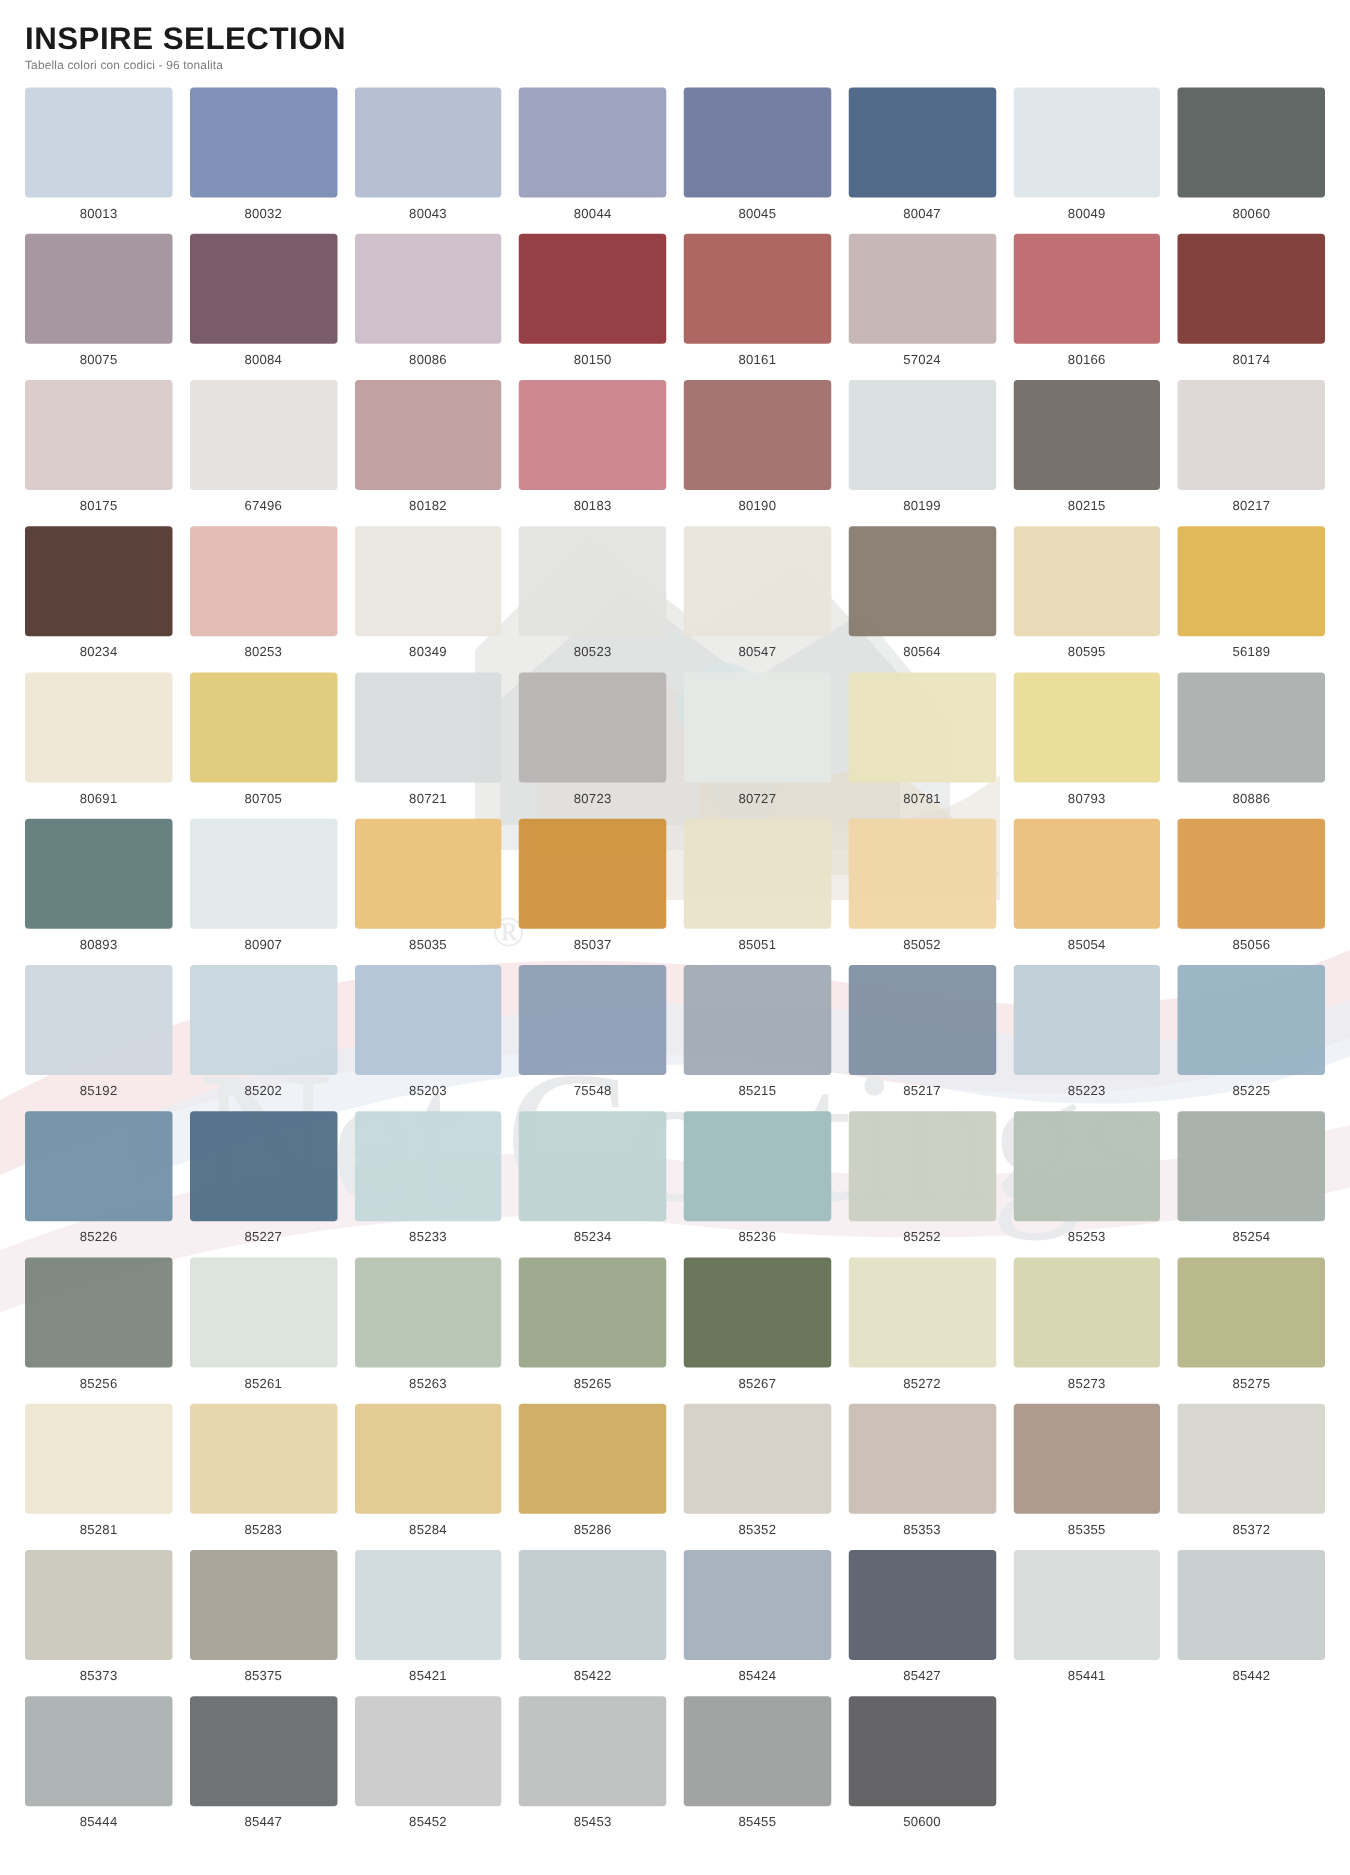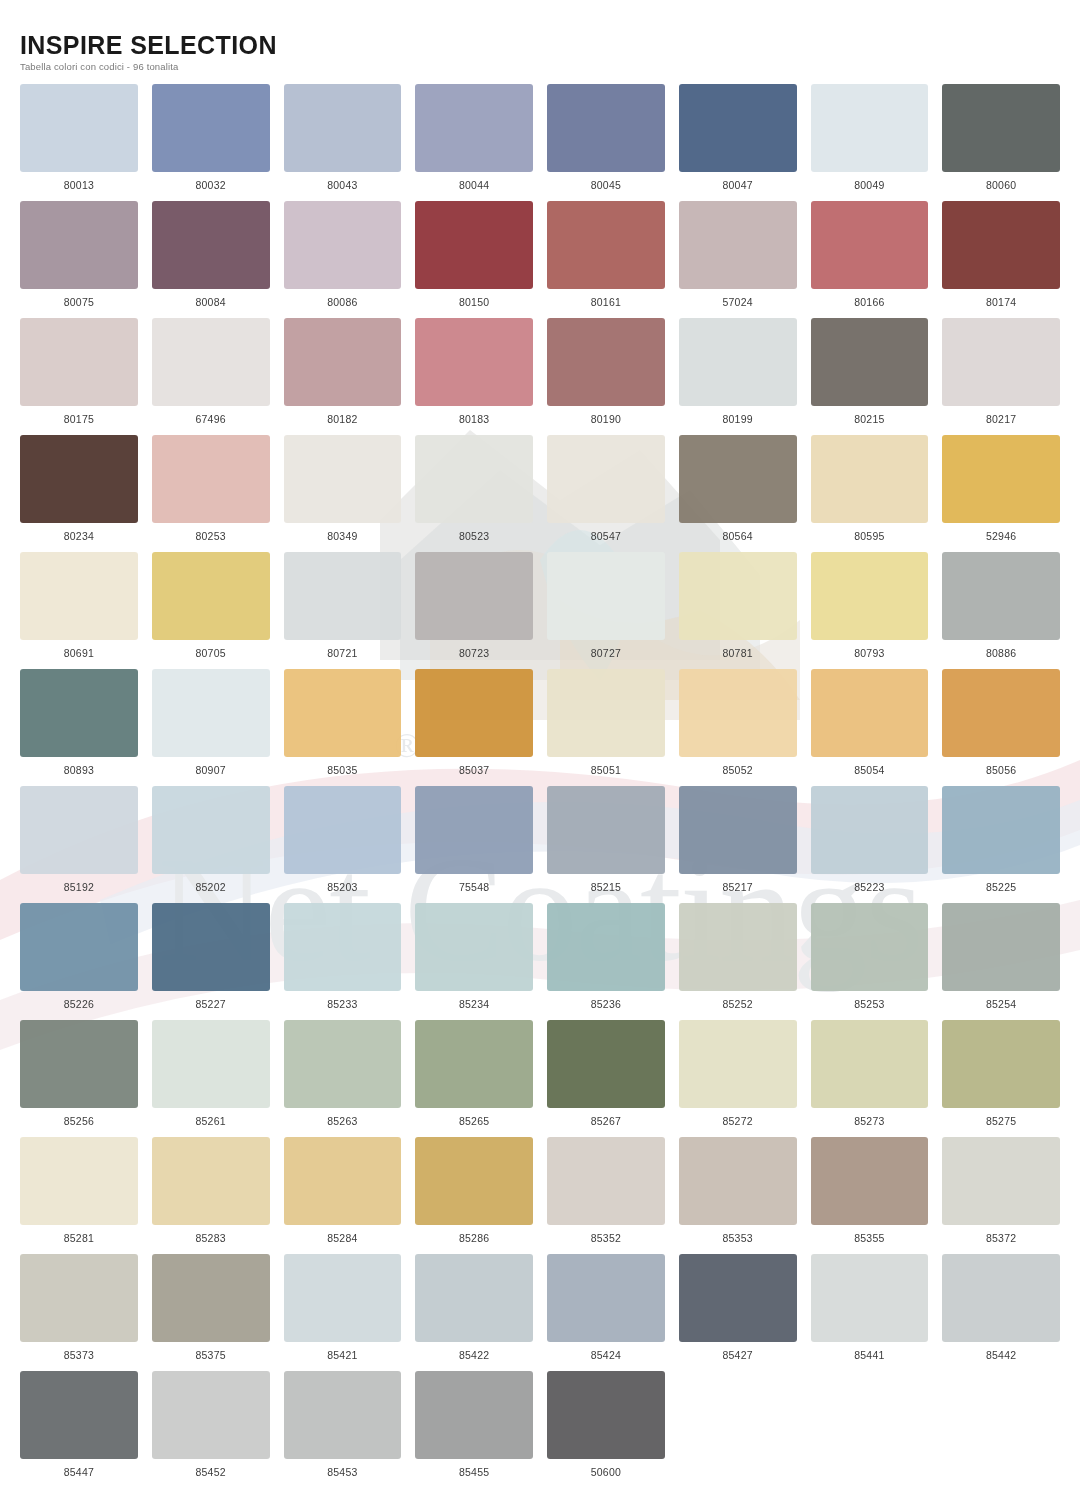--- a/index.html
+++ b/index.html
@@ -33,21 +33,20 @@
     position: relative;
     z-index: 2;
     padding: 18px 0 0 20px;
   }
   #title {
     font-size: 25px;
     font-weight: bold;
     letter-spacing: 0.4px;
     color: #1a1a1a;
     line-height: 1.05;
-    margin-top: 14px;
   }
   #subtitle {
     font-size: 9.5px;
     color: #7a7a7a;
     letter-spacing: 0.15px;
     margin-top: 3px;
   }
 
   
   #grid {
@@ -241,21 +240,21 @@
       <div class="cell">
         <div class="swatch" style="background: rgb(131, 122, 108);"></div>
         <div class="code">80564</div>
       </div>
       <div class="cell">
         <div class="swatch" style="background: rgb(234, 217, 180);"></div>
         <div class="code">80595</div>
       </div>
       <div class="cell">
         <div class="swatch" style="background: rgb(223, 180, 79);"></div>
-        <div class="code">52946</div>
+        <div class="code">56189</div>
       </div>
       <div class="cell">
         <div class="swatch" style="background: rgb(238, 230, 211);"></div>
         <div class="code">80691</div>
       </div>
       <div class="cell">
         <div class="swatch" style="background: rgb(224, 200, 115);"></div>
         <div class="code">80705</div>
       </div>
       <div class="cell">
@@ -468,20 +467,24 @@
       </div>
       <div class="cell">
         <div class="swatch" style="background: rgb(213, 217, 216);"></div>
         <div class="code">85441</div>
       </div>
       <div class="cell">
         <div class="swatch" style="background: rgb(198, 203, 204);"></div>
         <div class="code">85442</div>
       </div>
       <div class="cell">
+        <div class="swatch" style="background: rgb(169, 175, 174);"></div>
+        <div class="code">85444</div>
+      </div>
+      <div class="cell">
         <div class="swatch" style="background: rgb(100, 104, 107);"></div>
         <div class="code">85447</div>
       </div>
       <div class="cell">
         <div class="swatch" style="background: rgb(200, 201, 200);"></div>
         <div class="code">85452</div>
       </div>
       <div class="cell">
         <div class="swatch" style="background: rgb(188, 190, 189);"></div>
         <div class="code">85453</div>

